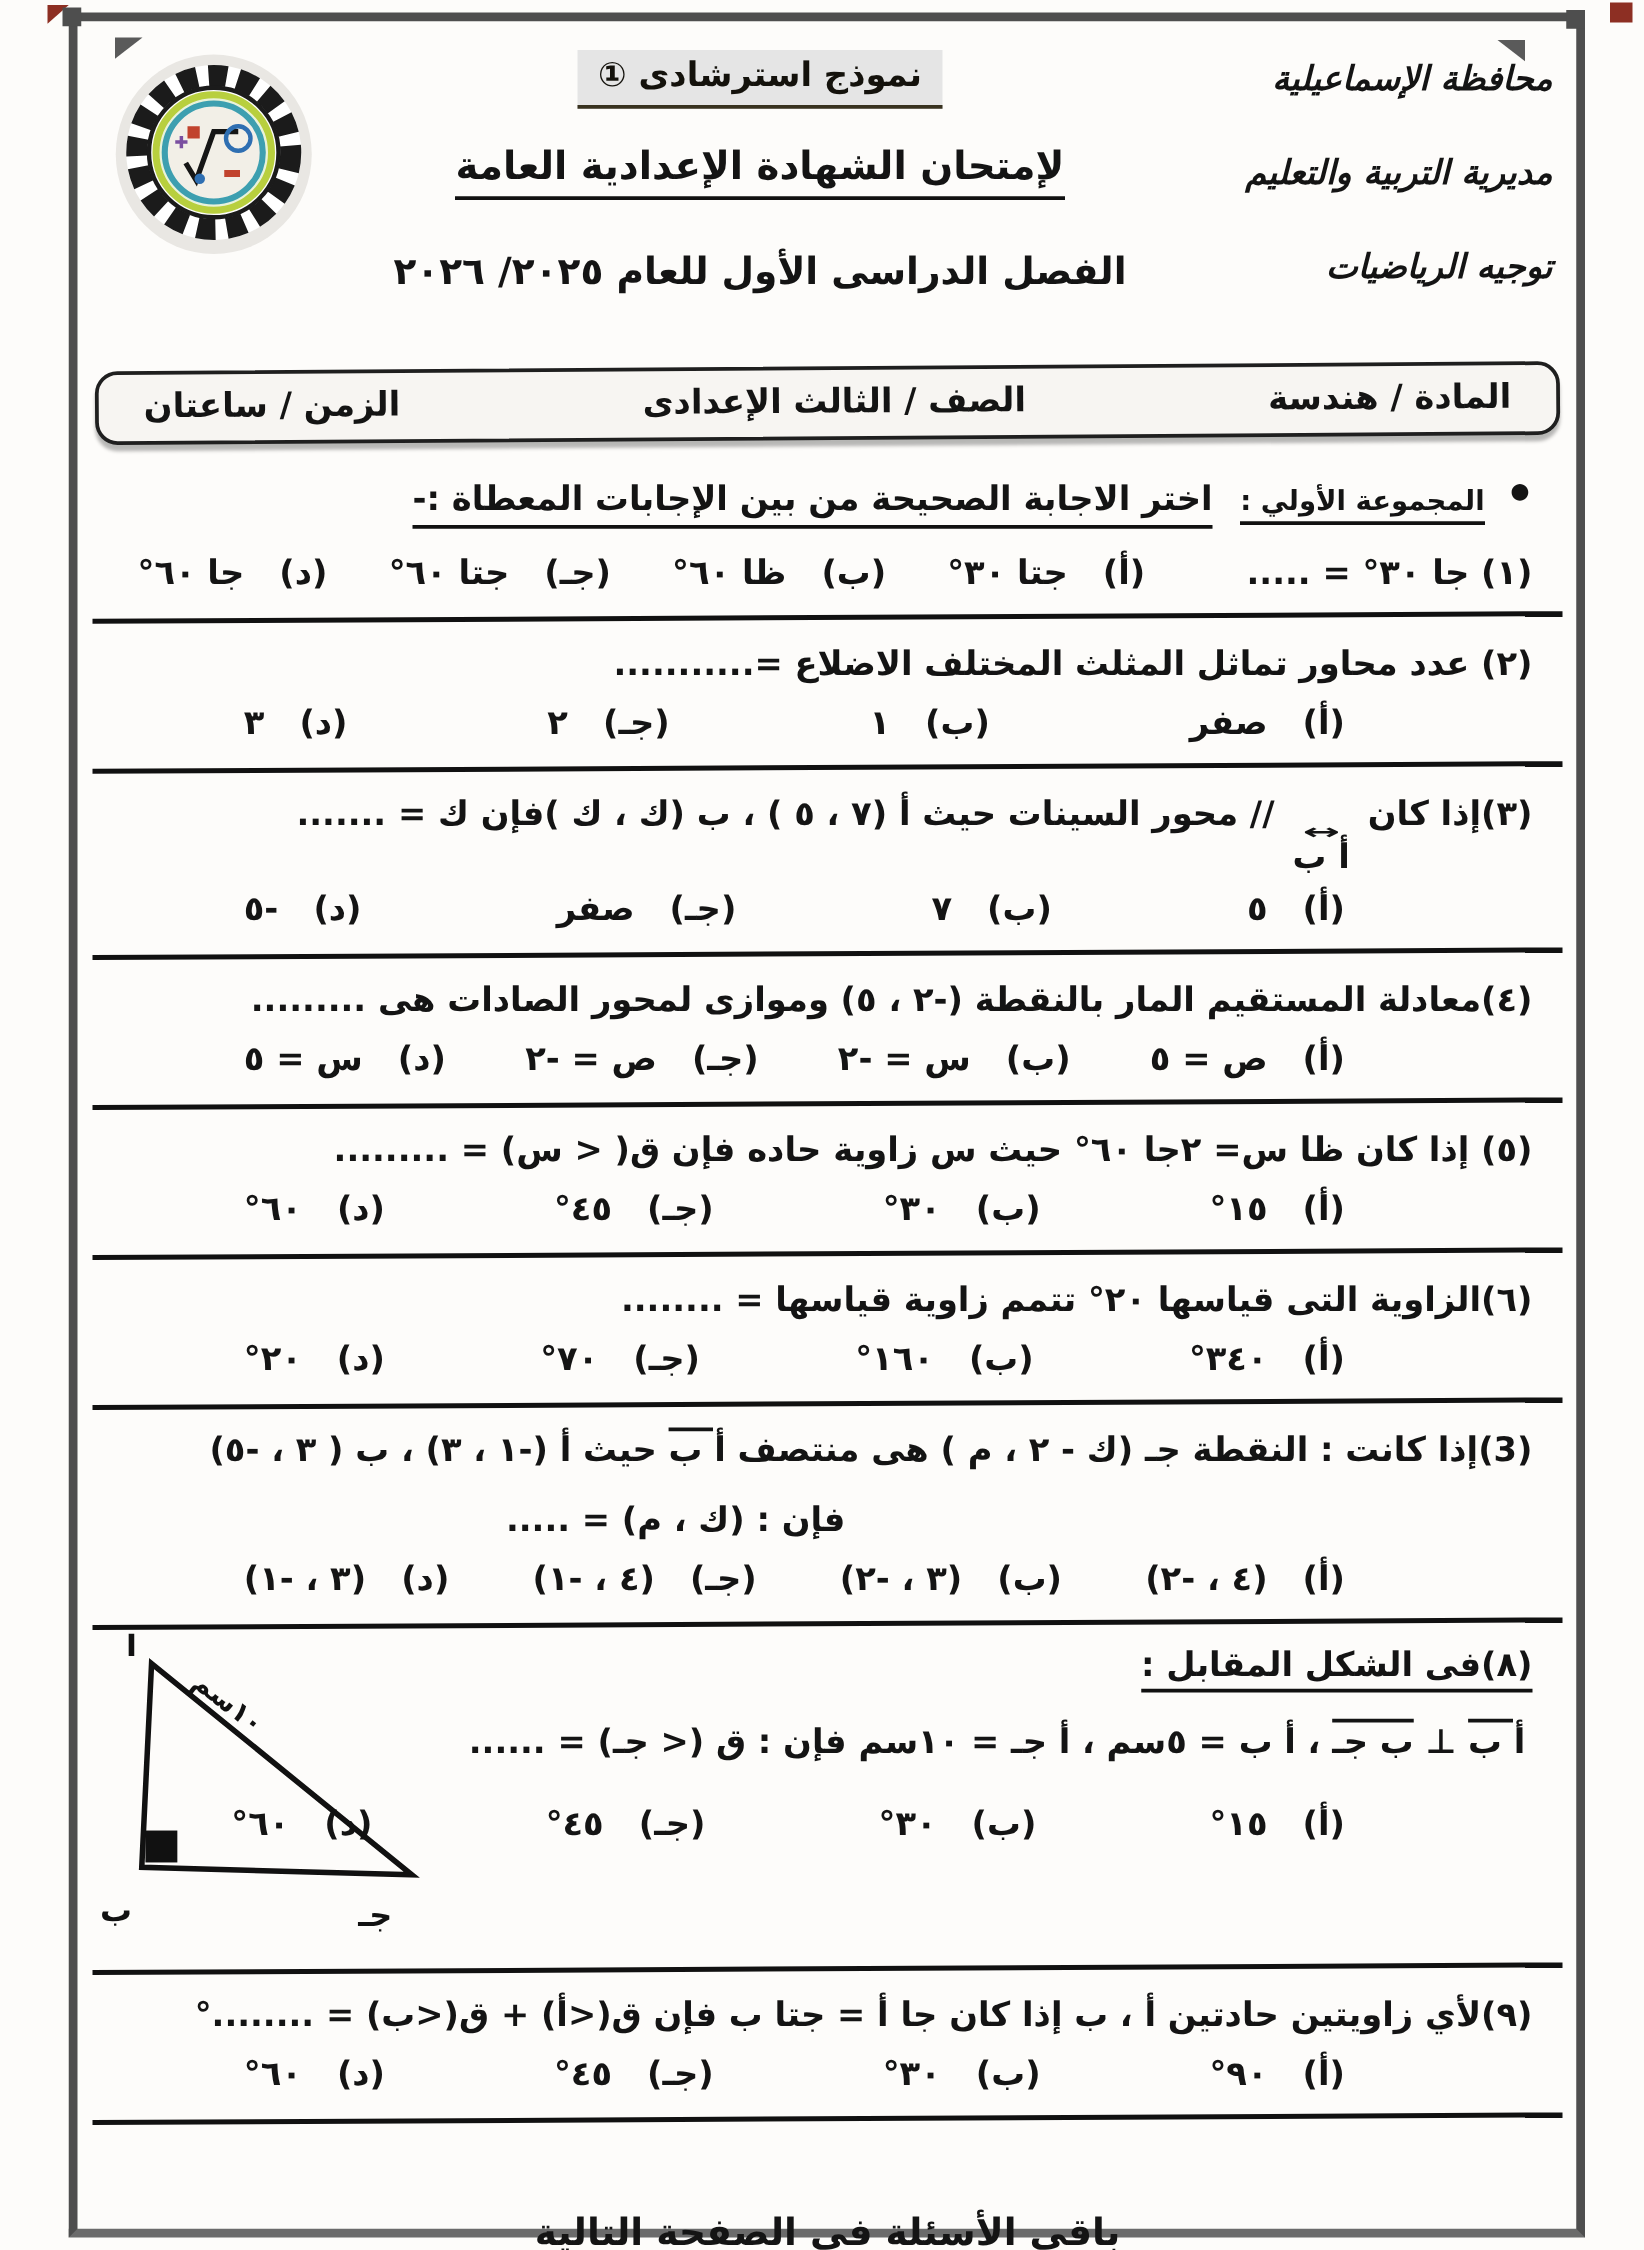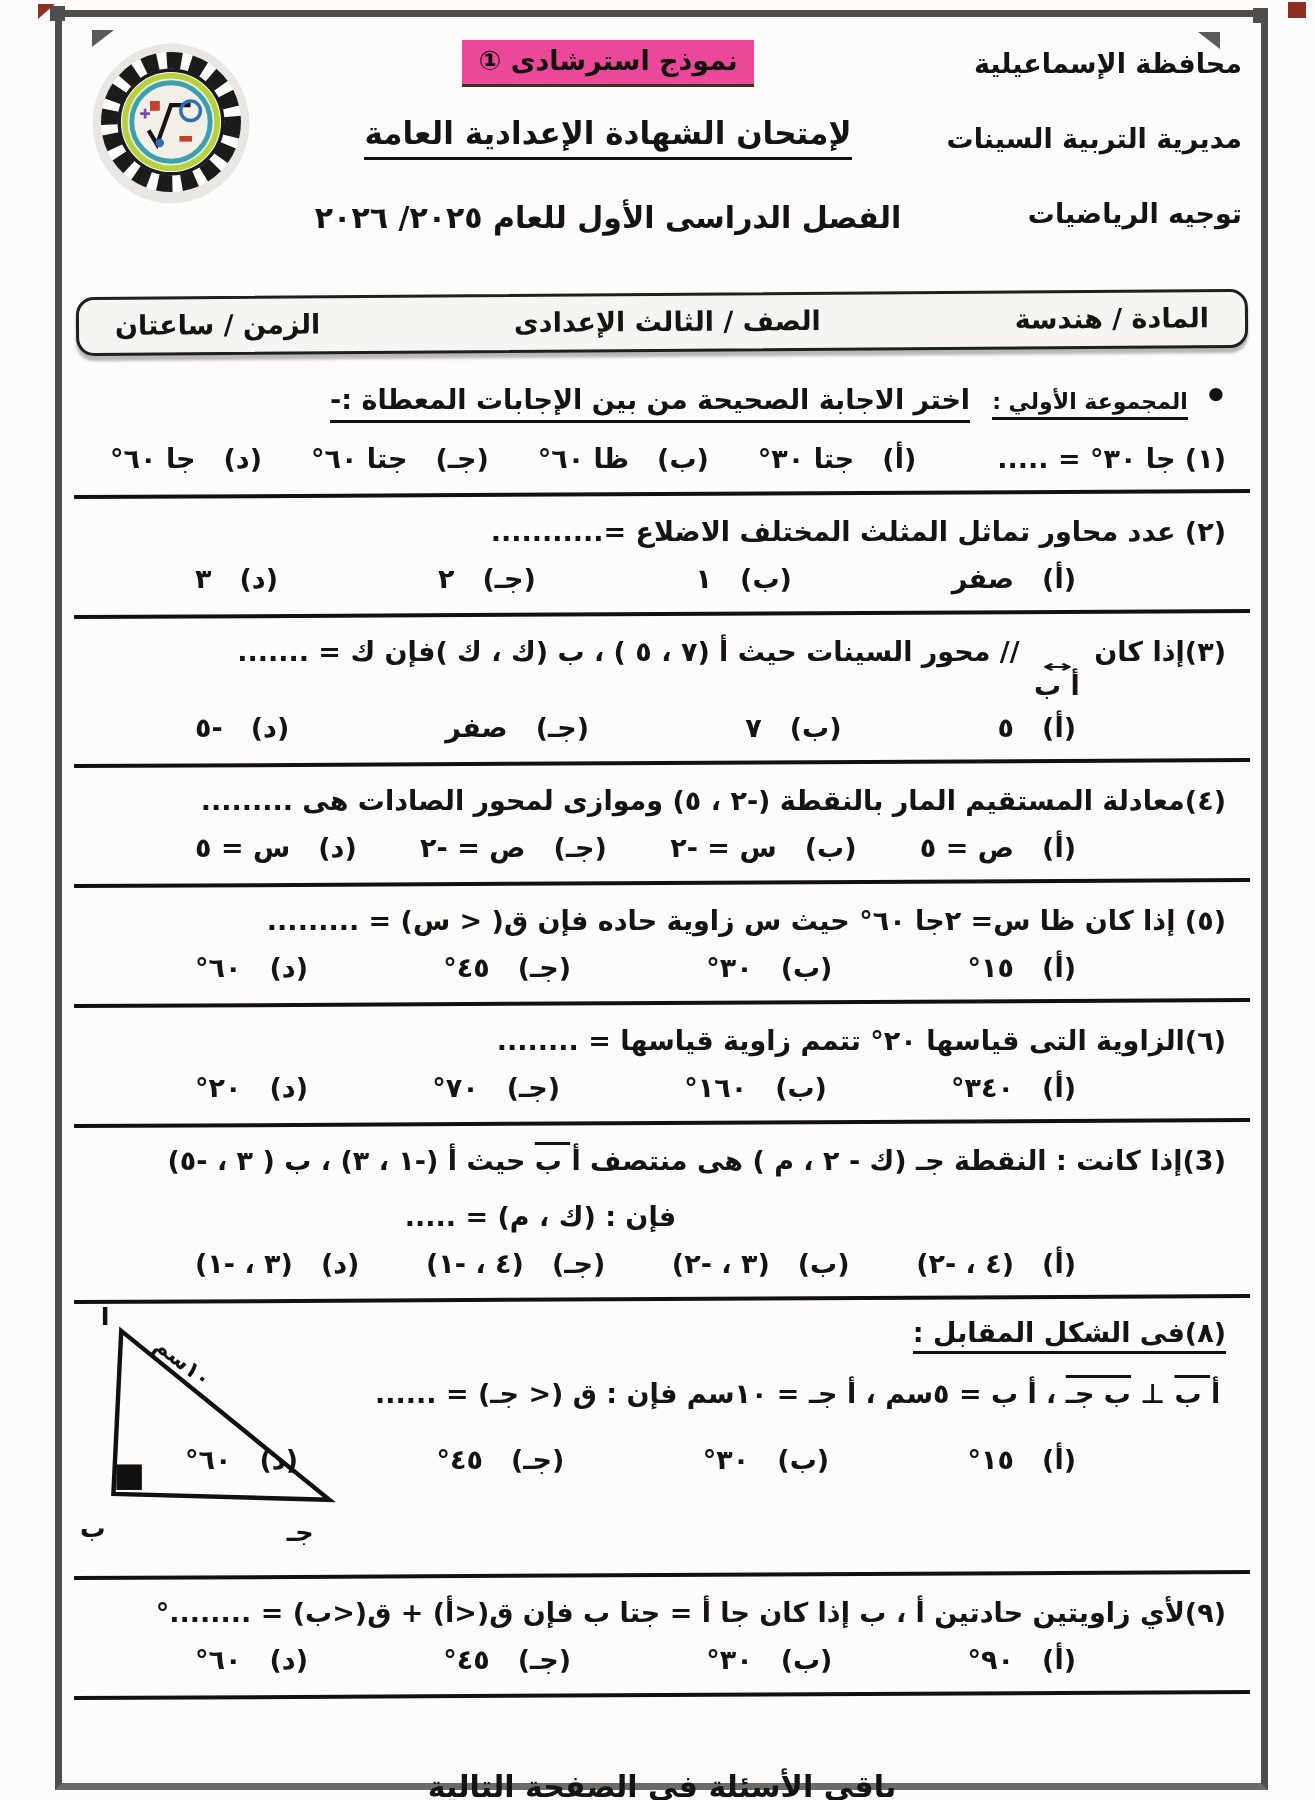--- a/index.html
+++ b/index.html
@@ -23,21 +23,21 @@
   .tri-tl { left:92px; top:30px; border-top:17px solid #5a5a5a; border-right:22px solid transparent; }
   .tri-tr { left:1198px; top:32px; border-top:17px solid #5a5a5a; border-left:22px solid transparent; }
   .red-tl { position:absolute; left:38px; top:4px; width:0; height:0;
             border-top:15px solid #8d2f23; border-right:17px solid transparent; }
   .red-tr { position:absolute; left:1288px; top:2px; width:18px; height:16px; background:#8d2f23; }
 
   .content { position:absolute; left:72px; top:22px; width:1180px; direction:rtl; }
 
   
   .hdr { display:flex; padding:14px 10px 0 4px; }
-  .hdr-right { width:292px; padding-top:12px; }
+  .hdr-right { width:292px; padding-top:12px;font-style:italic; }
   .hdr-right .hl { font-size:27px; font-weight:700; margin-bottom:44px; white-space:nowrap; }
   .hdr-center { flex:1; text-align:center; padding-top:4px; }
   .badge { display:inline-block; font-size:27px; font-weight:700;
            padding:5px 16px 8px; border-bottom:3px solid #38321f; color:#14120c; }
   .exam-title-row { margin-top:28px; }
   .exam-title { display:inline-block; font-size:31px; font-weight:700;
                 border-bottom:3.5px solid #111; padding-bottom:6px; }
   .term { font-size:30px; font-weight:700; margin-top:40px; }
   .hdr-left { width:190px; display:flex; justify-content:center; align-items:flex-start; }
 
@@ -91,25 +91,25 @@
 <div class="corner-notch notch-tl"></div>
 <div class="corner-notch notch-tr"></div>
 <div class="tri-fold tri-tl"></div>
 <div class="tri-fold tri-tr"></div>
 
 <div class="content">
 
   <div class="hdr">
     <div class="hdr-right">
       <div class="hl">محافظة الإسماعيلية</div>
-      <div class="hl">مديرية التربية السينات</div>
+      <div class="hl">مديرية التربية والتعليم</div>
       <div class="hl">توجيه الرياضيات</div>
     </div>
     <div class="hdr-center">
-      <div class="badge" style="background:#ec4899">نموذج استرشادى ①</div>
+      <div class="badge" style="background:#e5e5e5">نموذج استرشادى ①</div>
       <div class="exam-title-row">
         <span class="exam-title">لإمتحان الشهادة الإعدادية العامة</span>
       </div>
       <div class="term">الفصل الدراسى الأول للعام ٢٠٢٥/ ٢٠٢٦</div>
     </div>
     <div class="hdr-left">
       <svg width="168" height="172" viewBox="0 0 120 120">
         <ellipse cx="60" cy="61" rx="56" ry="57" fill="#e9e7e3"></ellipse>
         <circle cx="60" cy="60" r="50" fill="#fff"></circle>
         <circle cx="60" cy="60" r="44" fill="none" stroke="#1b1b1b" stroke-width="12" stroke-dasharray="10.5 6.5"></circle>

